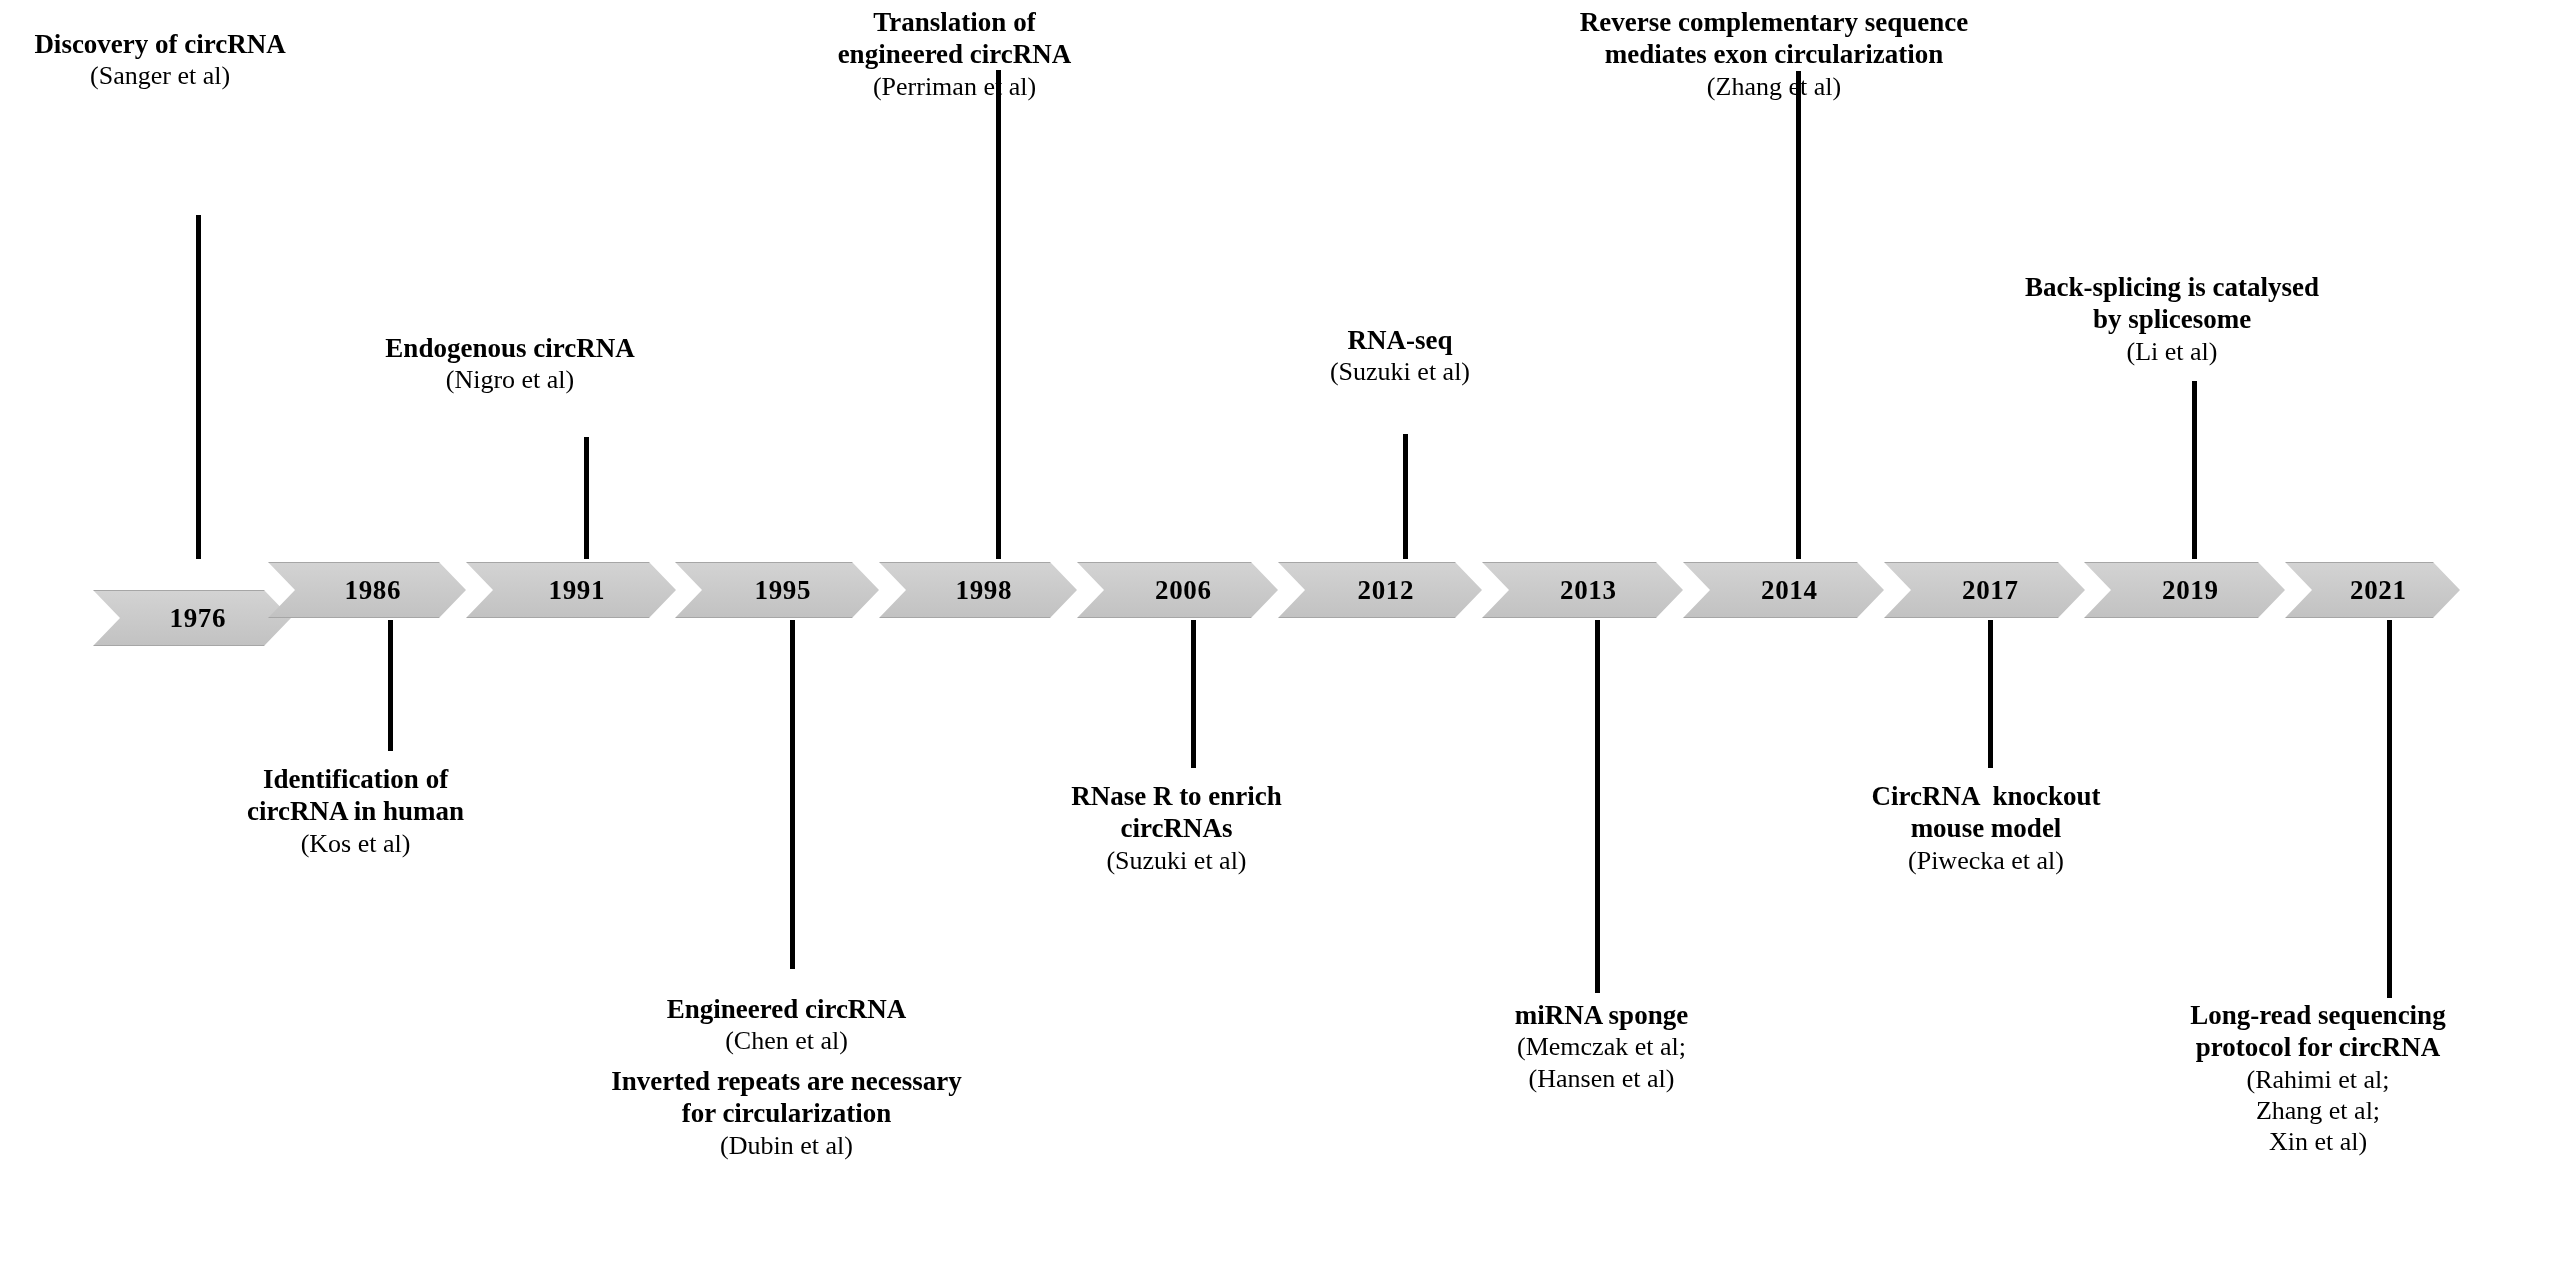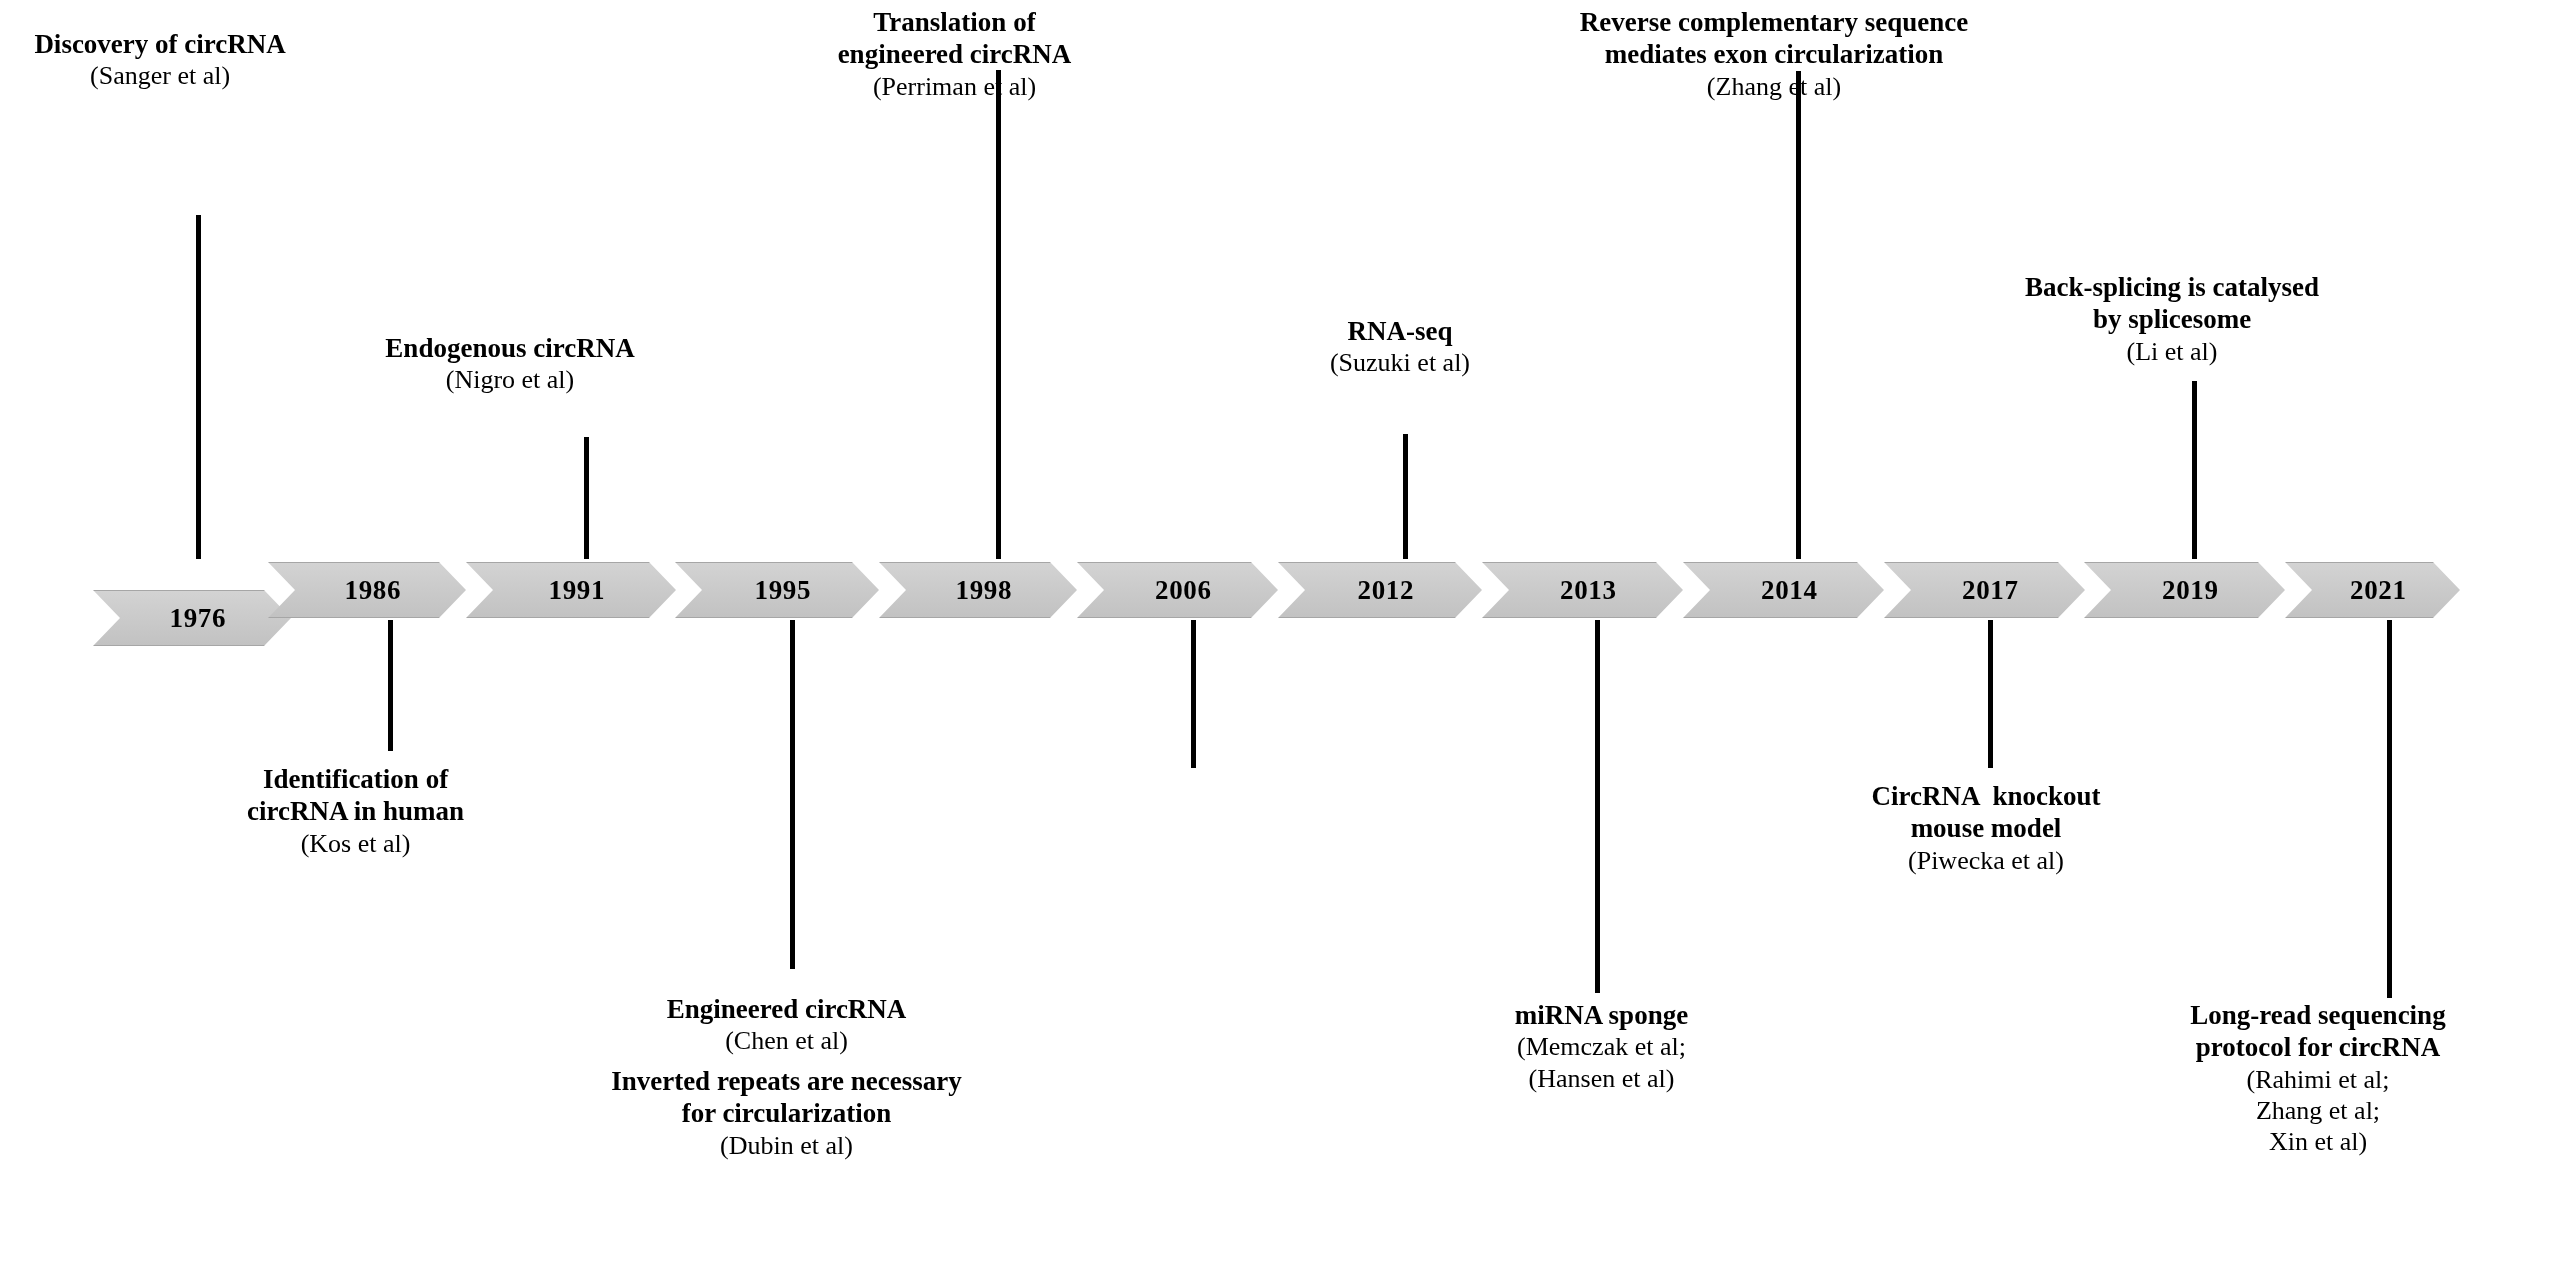--- a/index.html
+++ b/index.html
@@ -86,21 +86,21 @@
     <div class="ev-title">Endogenous circRNA</div>
     <div class="ev-cite">(Nigro et al)</div>
   </div>
 
   <div class="event" style="left:777px;top:5.8px;width:355px;">
     <div class="ev-title">Translation of</div>
     <div class="ev-title">engineered circRNA</div>
     <div class="ev-cite">(Perriman et al)</div>
   </div>
 
-  <div class="event" style="left:1240px;top:315px;width:320px;">
+  <div class="event" style="left:1240px;top:324px;width:320px;">
     <div class="ev-title">RNA-seq</div>
     <div class="ev-cite">(Suzuki et al)</div>
   </div>
 
   <div class="event" style="left:1451px;top:5.8px;width:646px;">
     <div class="ev-title">Reverse complementary sequence</div>
     <div class="ev-title">mediates exon circularization</div>
     <div class="ev-cite">(Zhang et al)</div>
   </div>
 
@@ -171,20 +171,25 @@
 
   <div class="event" style="left:472px;top:993px;width:629px;">
     <div class="ev-title">Engineered circRNA</div>
     <div class="ev-cite">(Chen et al)</div>
     <div class="ev-gap"></div>
     <div class="ev-title">Inverted repeats are necessary</div>
     <div class="ev-title">for circularization</div>
     <div class="ev-cite">(Dubin et al)</div>
   </div>
 
+  <div class="event" style="left:990px;top:780px;width:373px;">
+    <div class="ev-title">RNase R to enrich</div>
+    <div class="ev-title">circRNAs</div>
+    <div class="ev-cite">(Suzuki et al)</div>
+  </div>
 
   <div class="event" style="left:1421px;top:999px;width:361px;">
     <div class="ev-title">miRNA sponge</div>
     <div class="ev-cite">(Memczak et al;</div>
     <div class="ev-cite">(Hansen et al)</div>
   </div>
 
   <div class="event" style="left:1782px;top:780px;width:408px;">
     <div class="ev-title">CircRNA  knockout</div>
     <div class="ev-title">mouse model</div>

